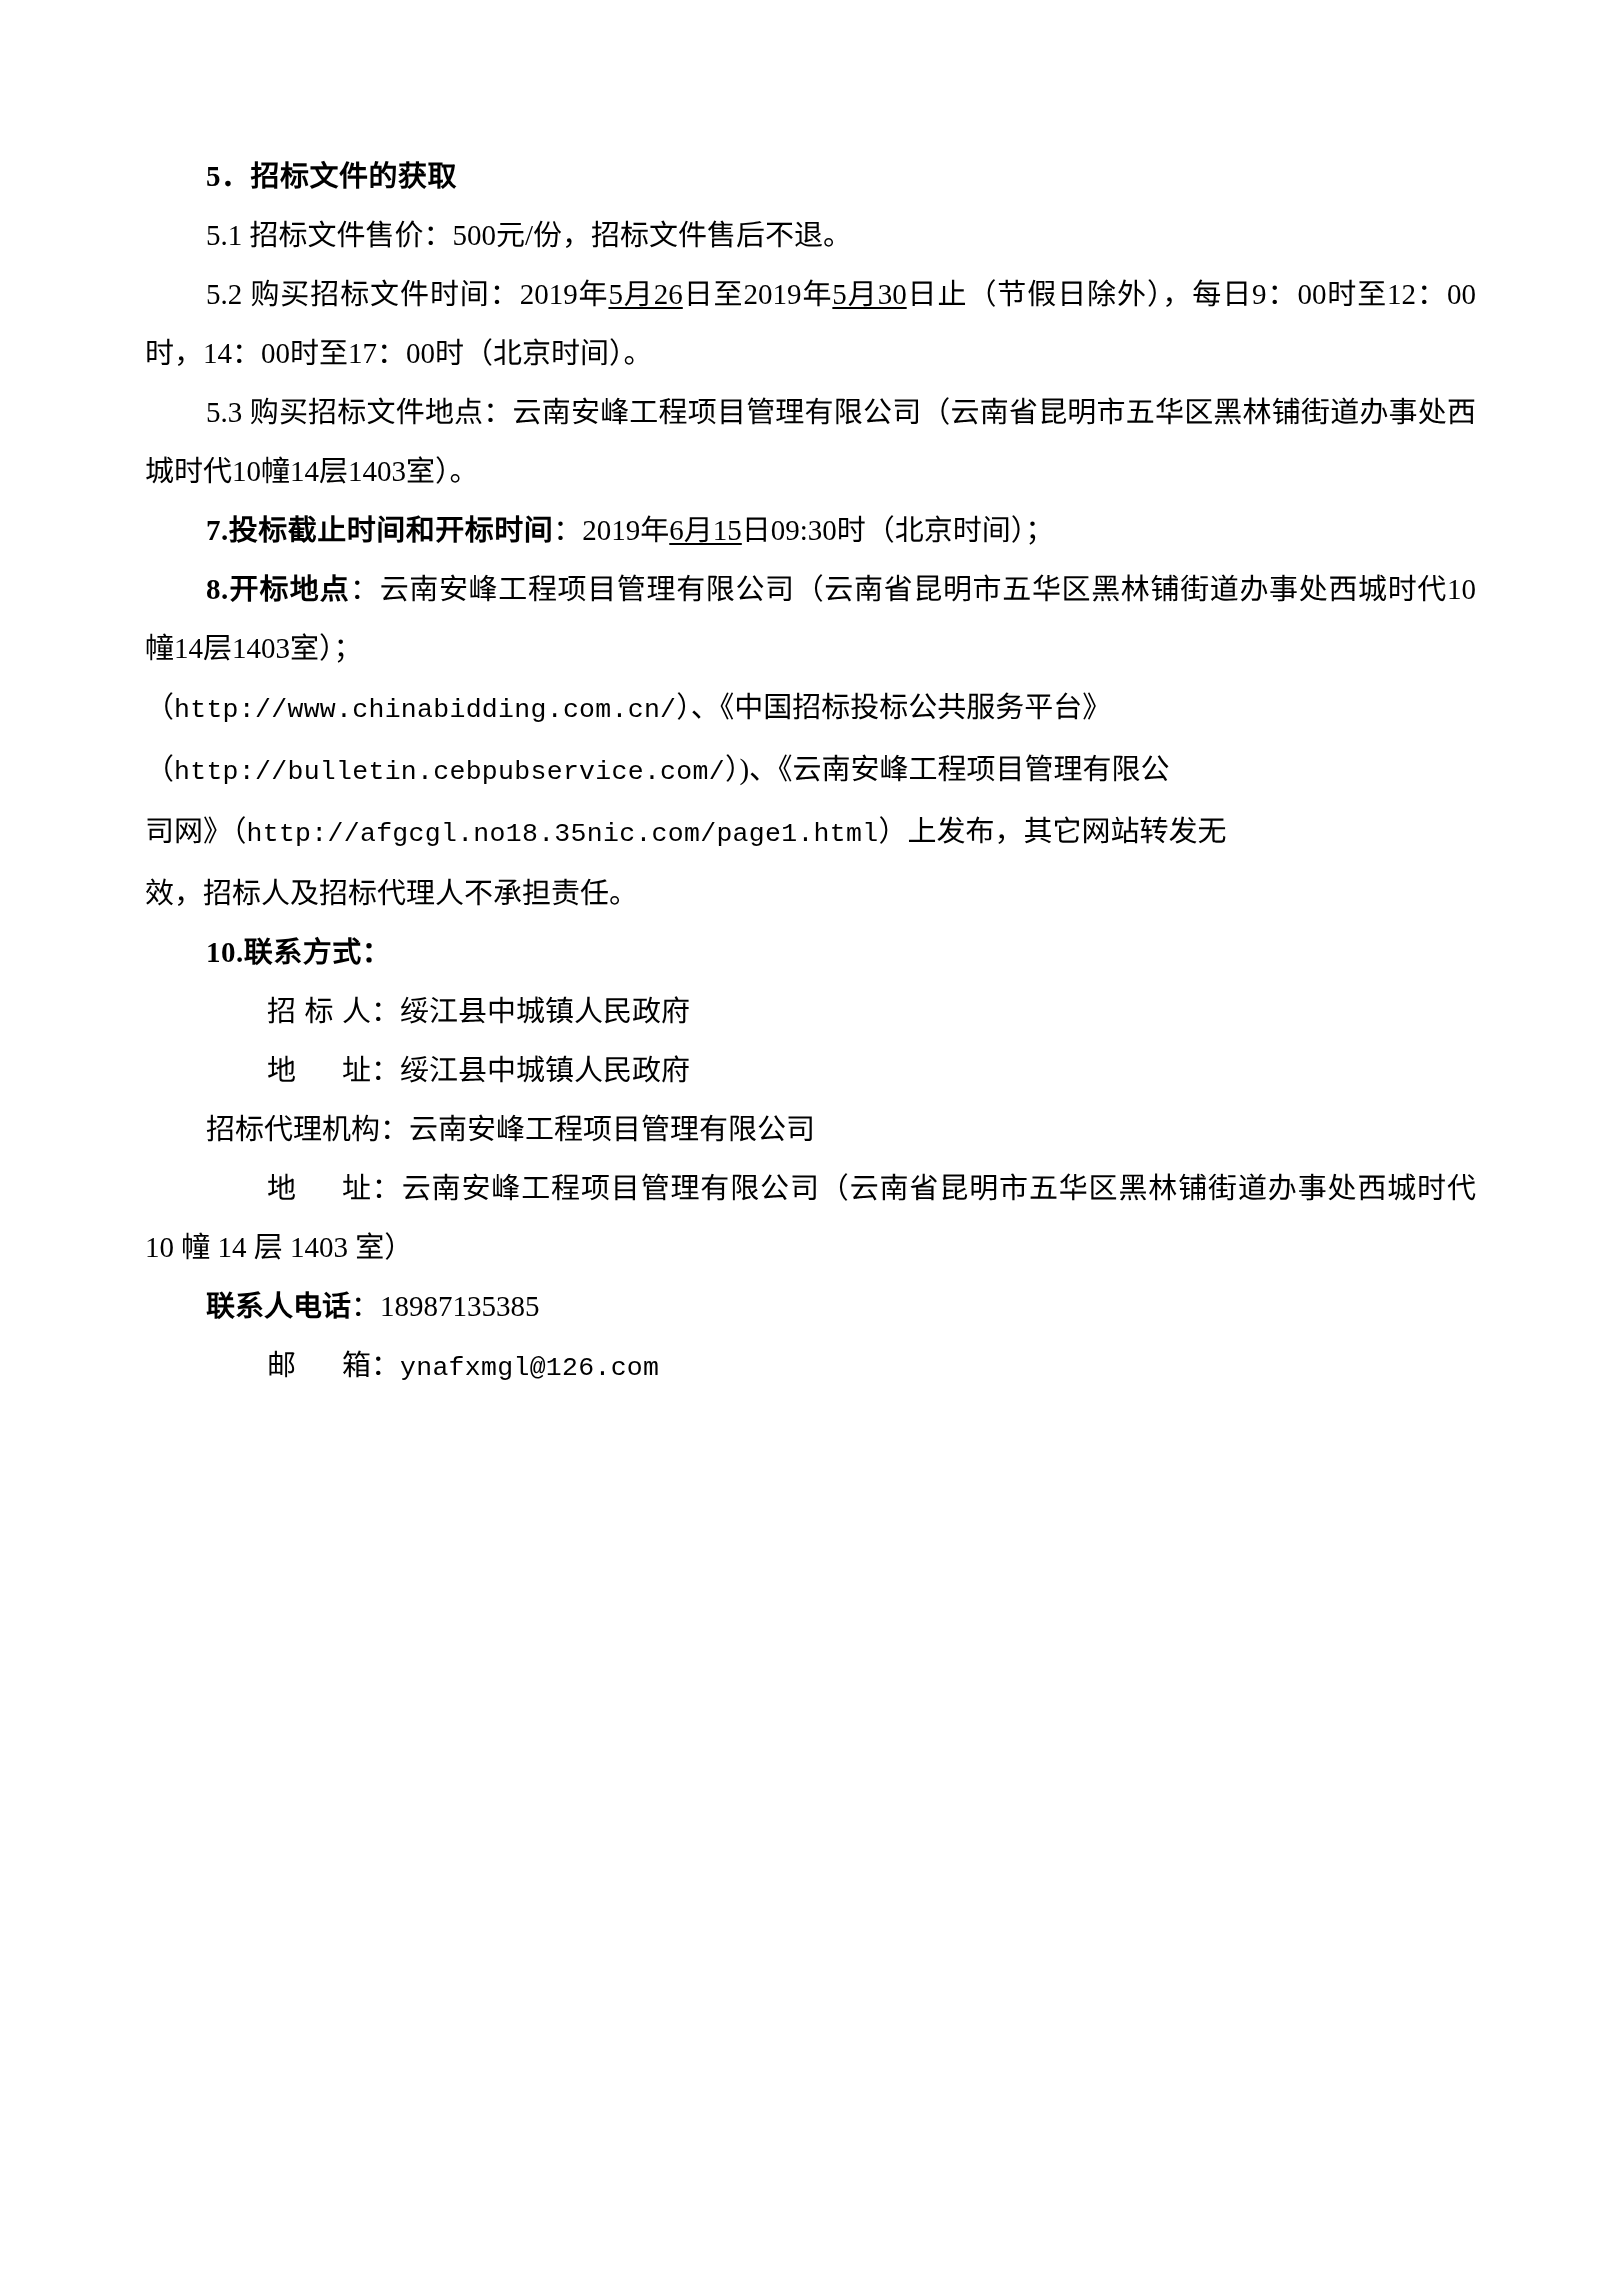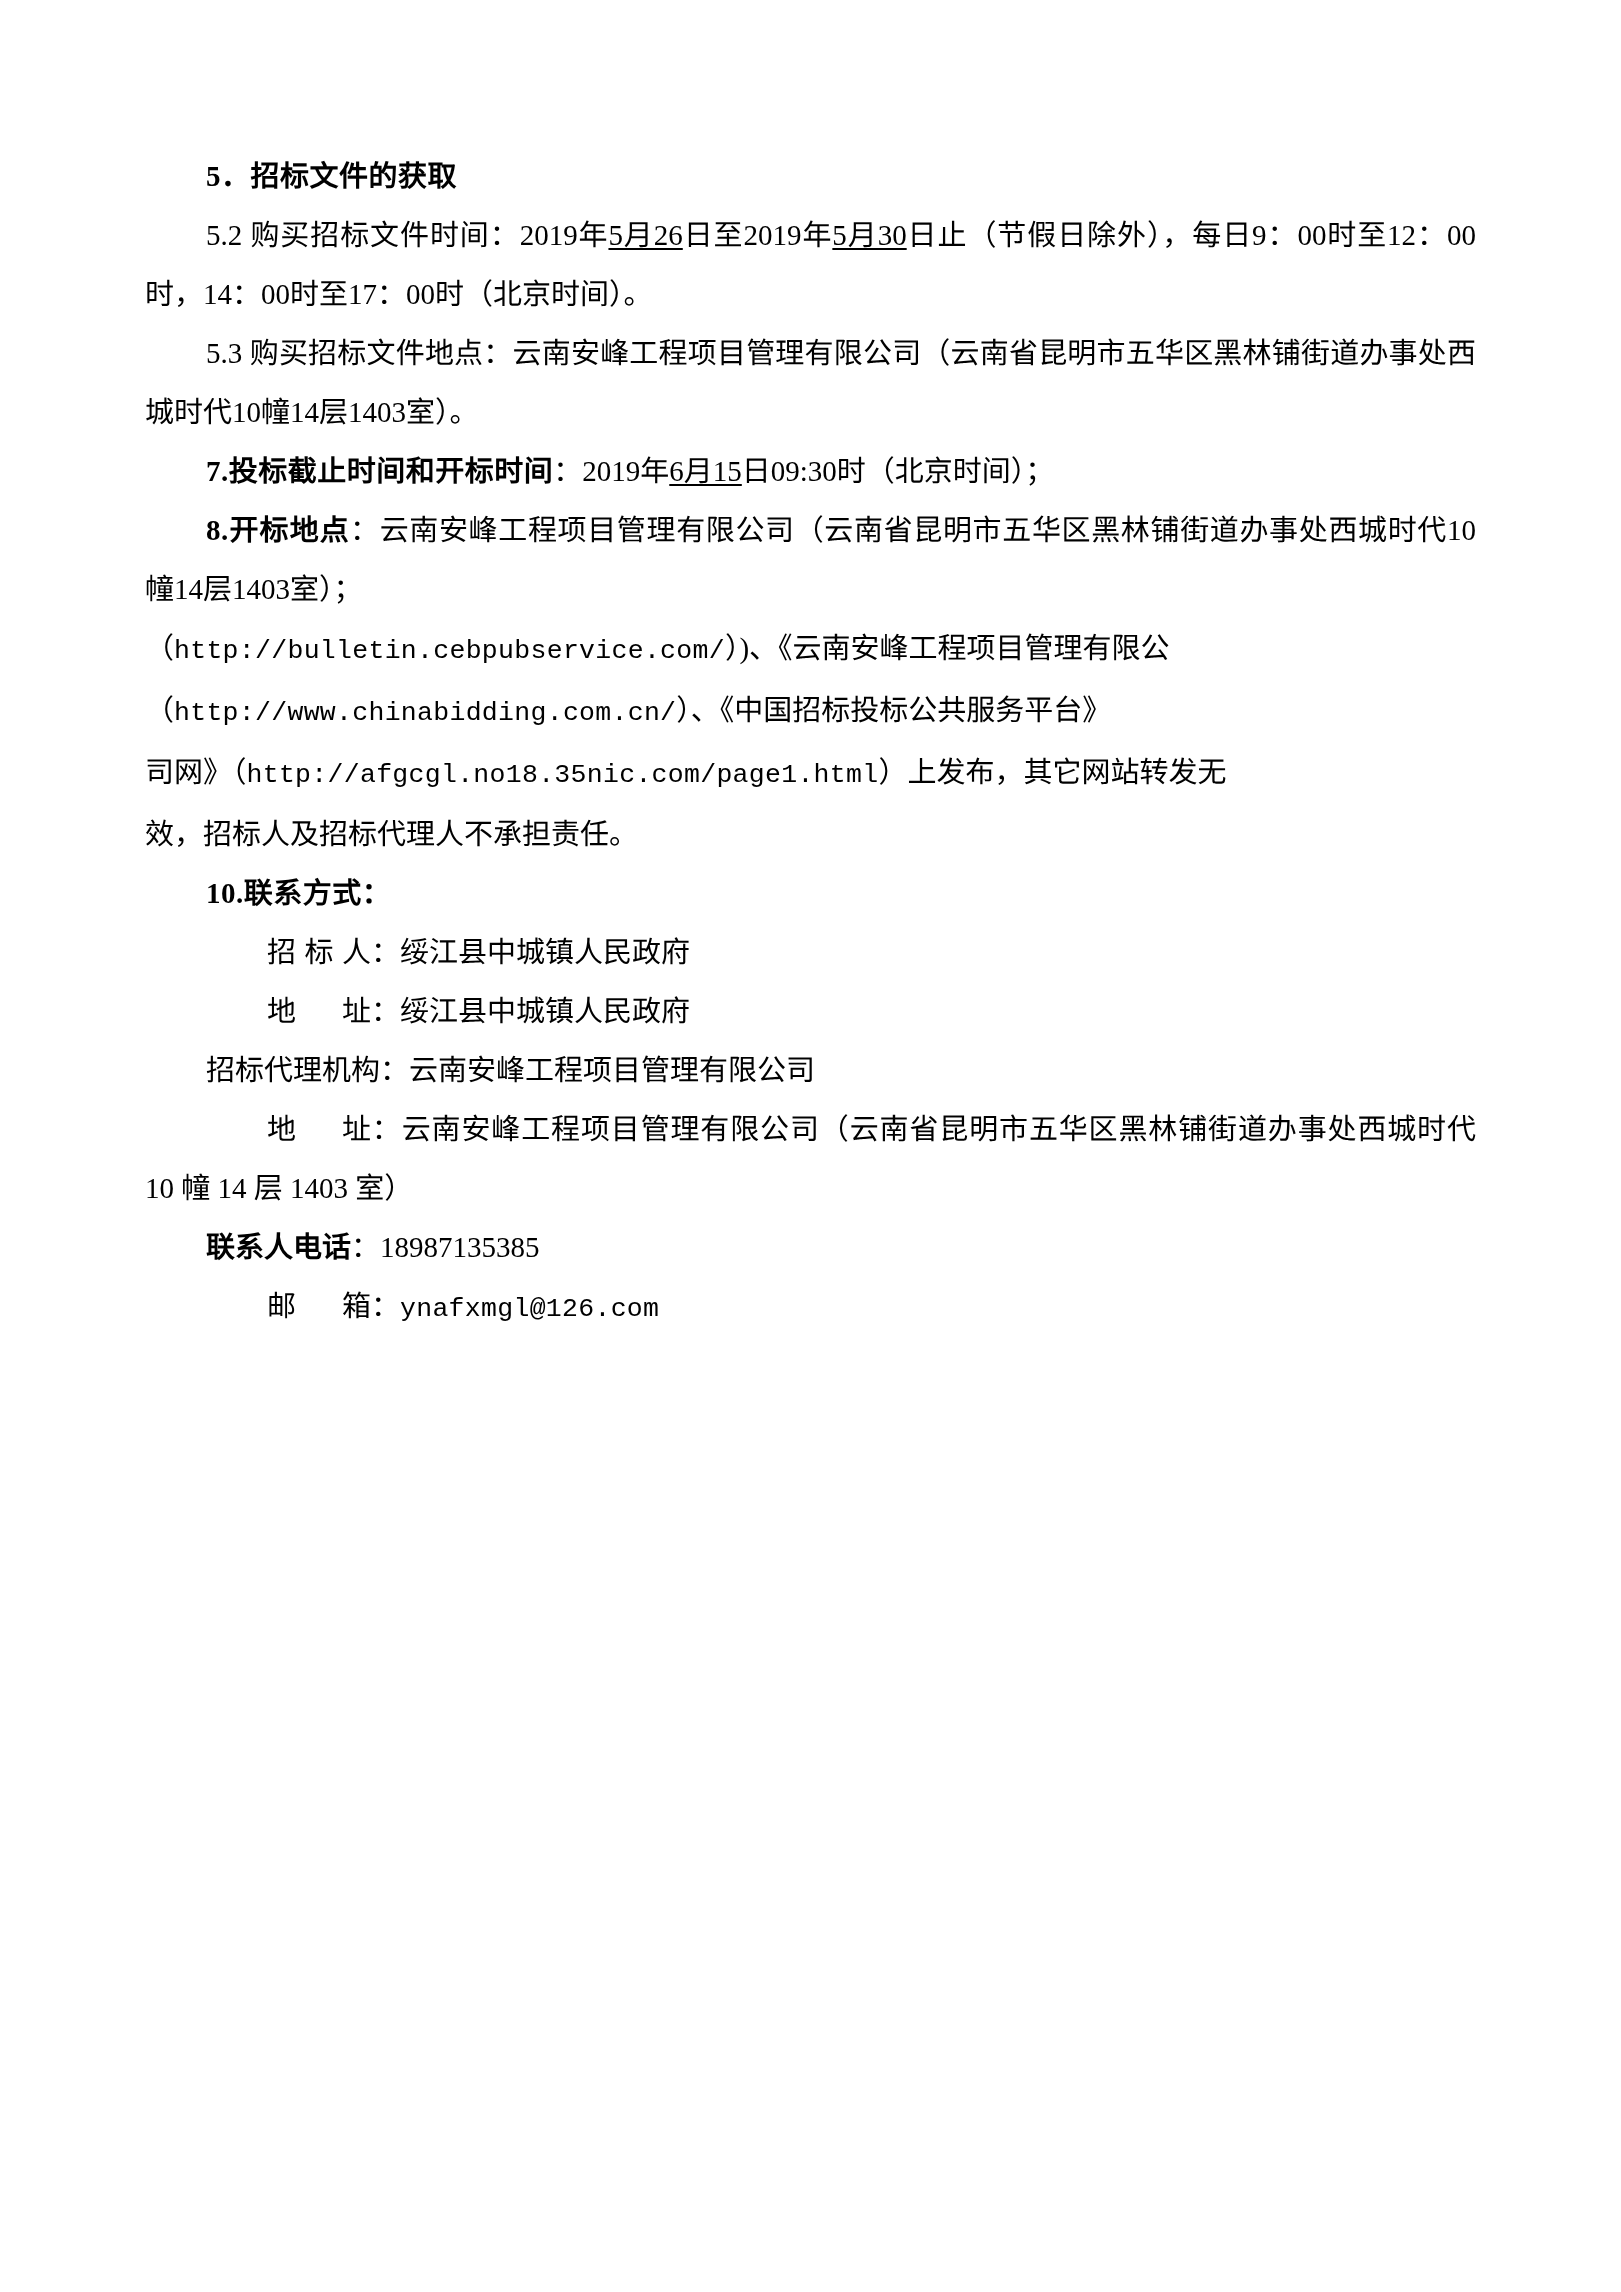--- a/index.html
+++ b/index.html
@@ -63,32 +63,33 @@
     white-space: nowrap;
   }
 </style>
 </head>
 <body>
 
 <div class="page">
   <div class="doc">
 
     <p class="indent heading">5．招标文件的获取</p>
+    <p class="indent">5.1 招标文件售价：500元/份，招标文件售后不退。</p>
 
     <p class="indent">5.2 购买招标文件时间：2019年<span class="u">5月26</span>日至2019年<span class="u">5月30</span>日止（节假日除外），每日9：00时至12：00时，14：00时至17：00时（北京时间）。</p>
 
     <p class="indent">5.3 购买招标文件地点：云南安峰工程项目管理有限公司（云南省昆明市五华区黑林铺街道办事处西城时代10幢14层1403室）。</p>
 
 
     <p class="indent"><span class="heading">7.投标截止时间和开标时间</span>：2019年<span class="u">6月15</span>日09:30时（北京时间）；</p>
 
     <p class="indent"><span class="heading">8.开标地点</span><span>：云南安峰工程项目管理有限公司（云南省昆明市五华区黑林铺街道办事处西城时代10幢14层1403室）；</span></p>
 
+    <p><span>（</span><span class="mono">http://www.chinabidding.com.cn/</span><span>）、《中国招标投标公共服务平台》</span></p>
     <p><span>（</span><span class="mono">http://bulletin.cebpubservice.com/</span><span>）)、《云南安峰工程项目管理有限公</span></p>
-    <p><span>（</span><span class="mono">http://www.chinabidding.com.cn/</span><span>）、《中国招标投标公共服务平台》</span></p>
     <p><span>司网》（</span><span class="mono">http://afgcgl.no18.35nic.com/page1.html</span><span>）上发布，其它网站转发无</span></p>
     <p>效，招标人及招标代理人不承担责任。</p>
 
     <p class="indent heading">10.联系方式：</p>
 
     <p class="indent contact-line"><span class="lbl-4">招标人</span>：<span>绥江县中城镇人民政府</span></p>
 
     <p class="indent contact-line"><span class="lbl-4">地址</span>：<span>绥江县中城镇人民政府</span></p>
 
     <p class="indent contact-line"><span>招标代理机构</span>：<span>云南安峰工程项目管理有限公司</span></p>

